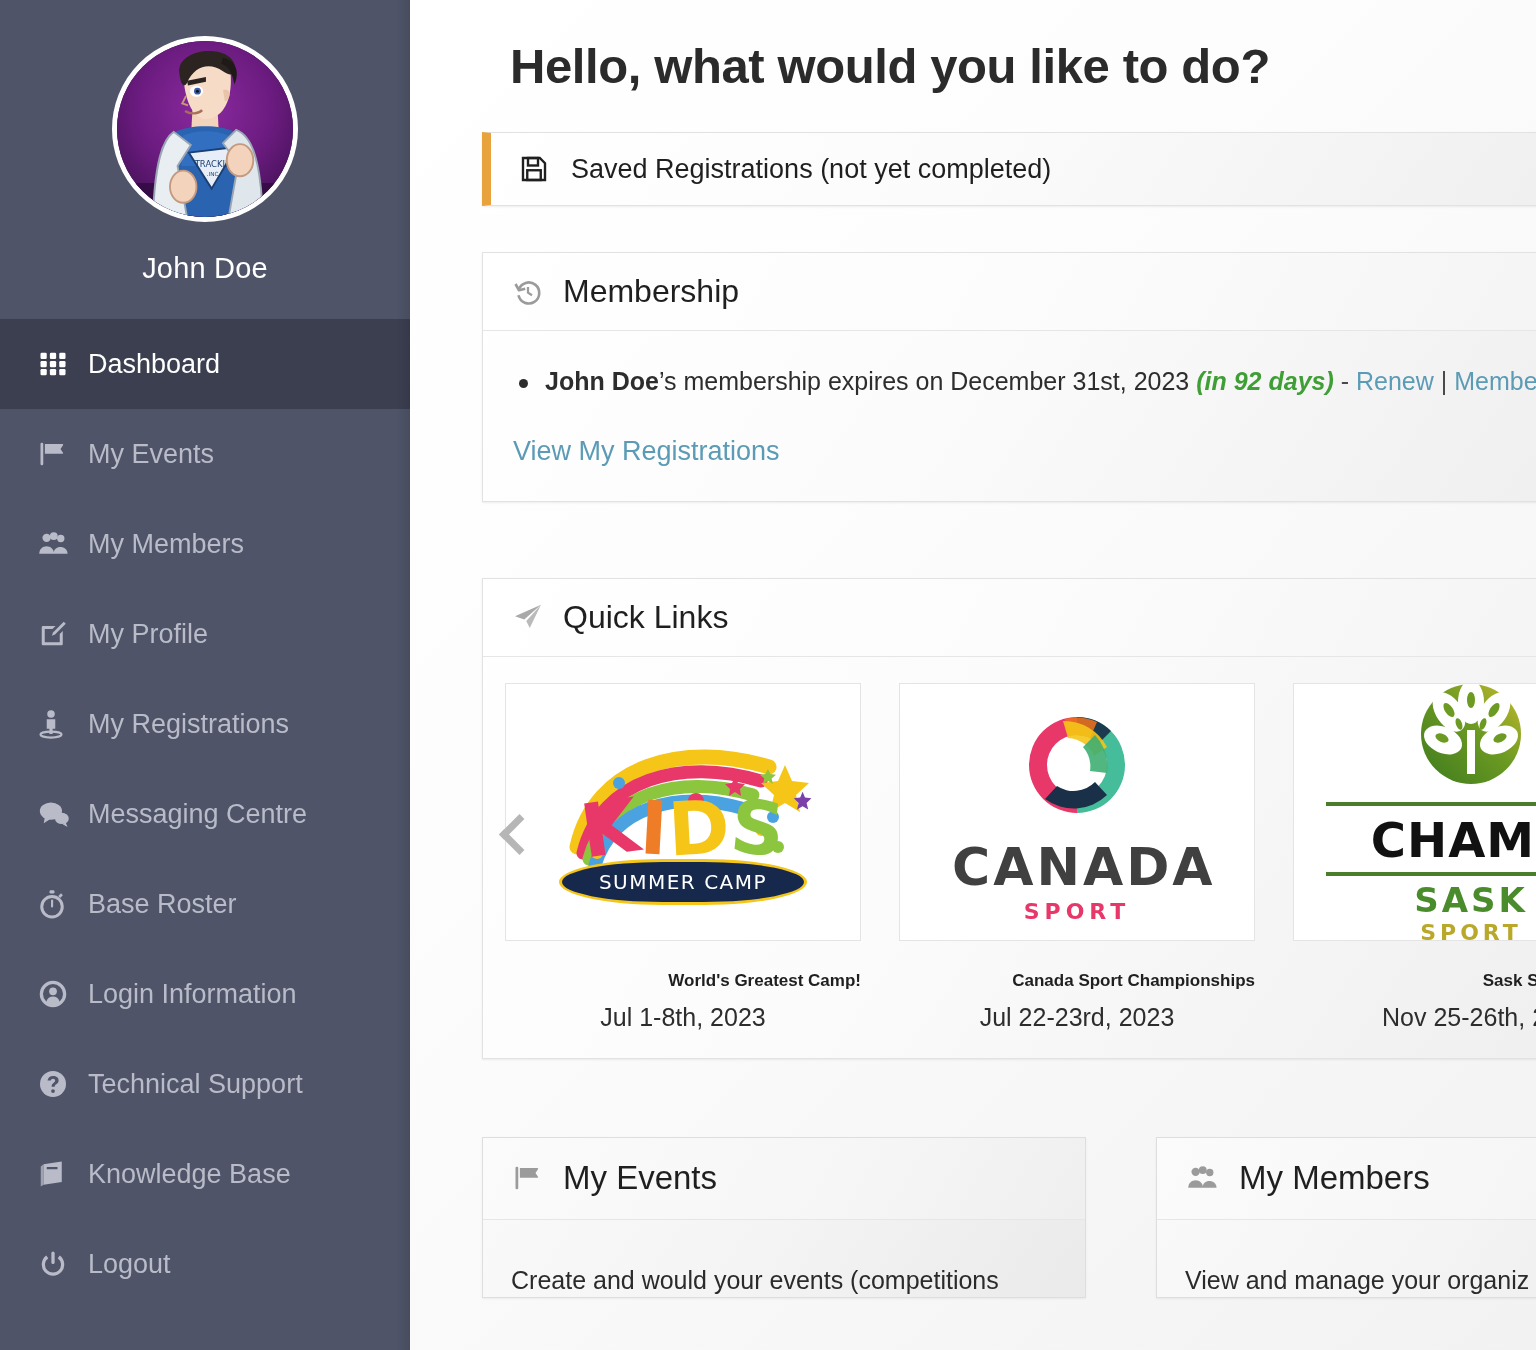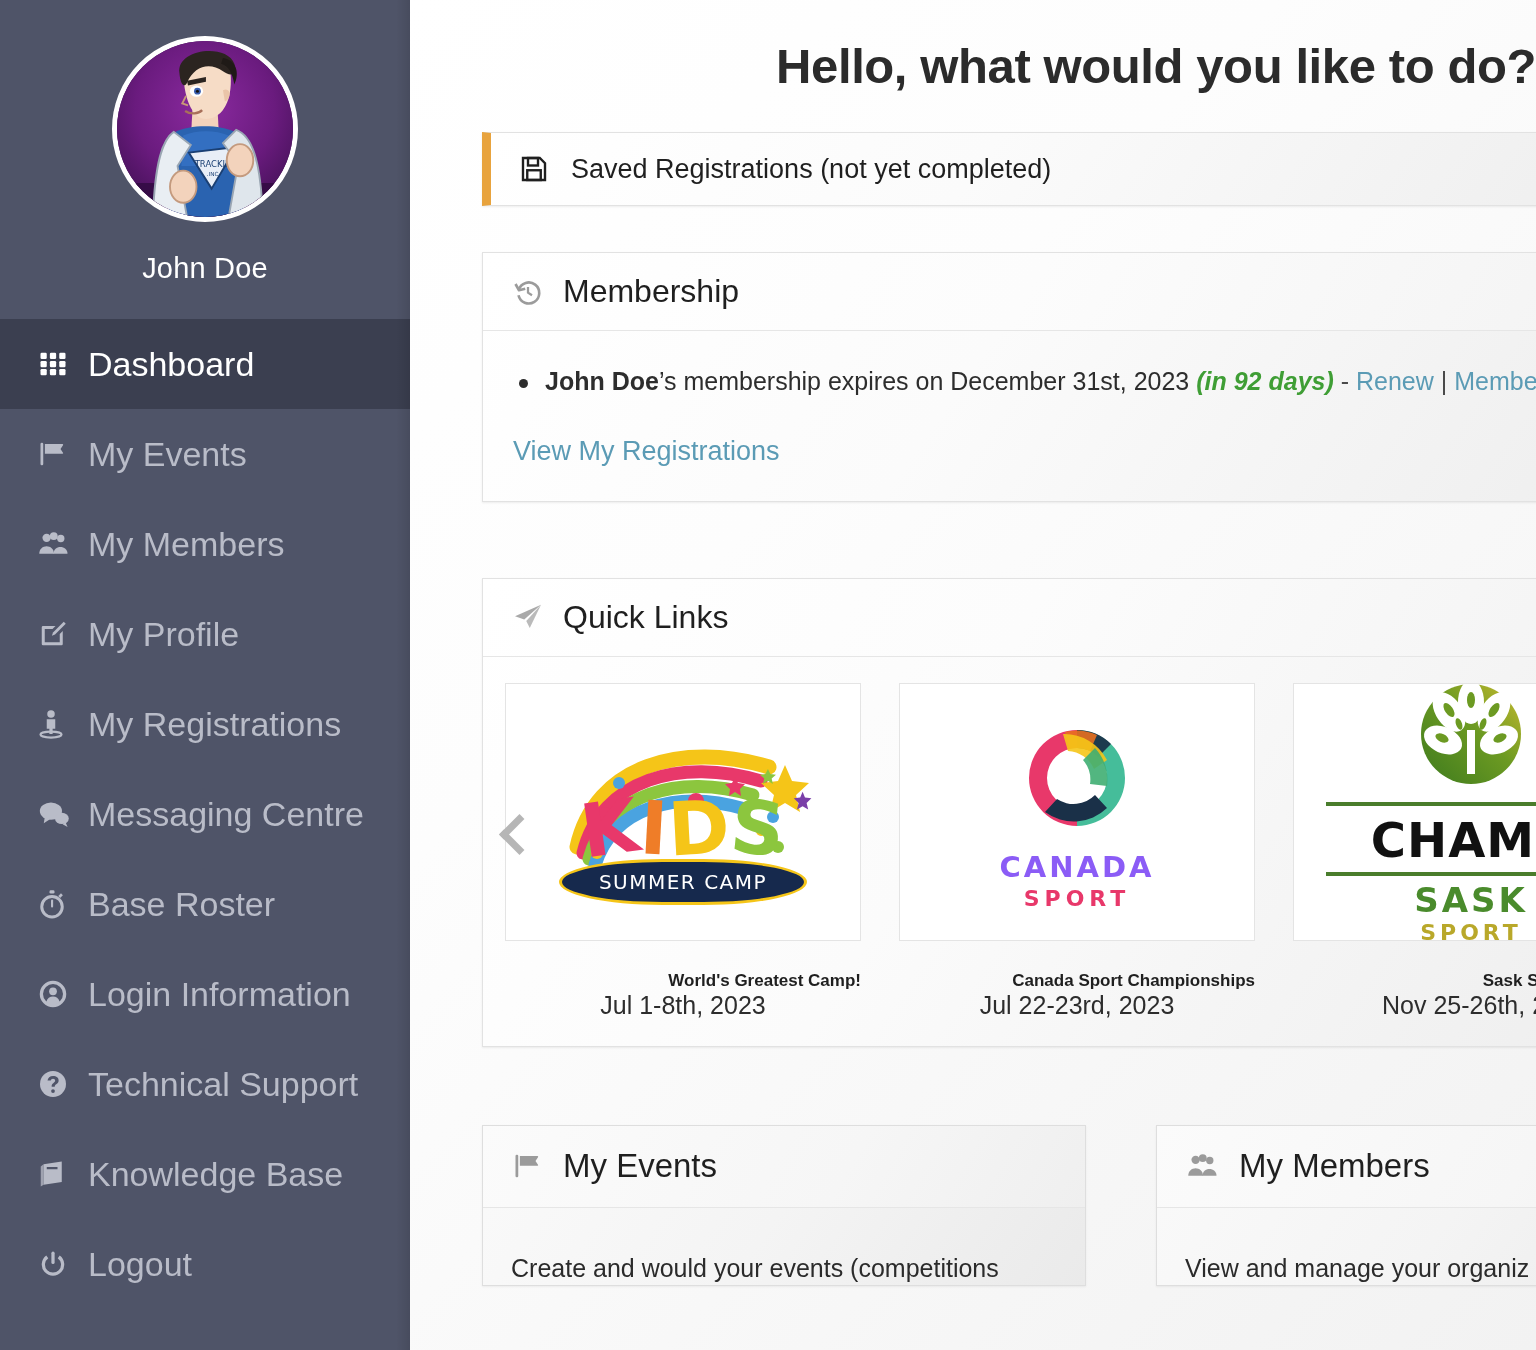--- a/index.html
+++ b/index.html
@@ -60,21 +60,21 @@
   }
 
   .nav { padding-top: 4px; }
 
   .nav-item {
     display: flex;
     align-items: center;
     height: 90px;
     padding-left: 38px;
     color: #b9bcc8;
-    font-size: 34px;
+    font-size: 27px;
     cursor: pointer;
     user-select: none;
   }
 
   .nav-item.active {
     background: #3b3f50;
     color: #ffffff;
   }
   .nav-item.active .nav-ico svg { fill: #ffffff; }
 
@@ -107,21 +107,20 @@
     padding: 0 0 0 0;
     overflow: hidden;
   }
 
   .page-title {
     font-size: 49px;
     font-weight: bold;
     color: #2b2b2b;
     letter-spacing: -.4px;
     padding: 38px 0 0 100px;
-    text-align: right;
   }
 
   .card {
     background: linear-gradient(125deg, #ffffff 0%, #fbfbfb 45%, #efefef 100%);
     border: 1px solid #e2e2e2;
     box-shadow: 0 1px 2px rgba(0,0,0,.07);
     margin-left: 72px;
   }
 
   
@@ -217,20 +216,21 @@
   }
   .ql-name {
     margin-top: 30px;
     text-align: right;
     font-size: 17px;
     font-weight: bold;
     color: #1f1f1f;
     white-space: nowrap;
   }
   .ql-date {
+    margin-top: 12px;
     text-align: center;
     font-size: 25px;
     color: #2d2d2d;
     white-space: nowrap;
   }
   .ql-prev {
     position: absolute;
     left: 14px;
     top: 158px;
     width: 34px; height: 34px;
@@ -301,21 +301,21 @@
     color: #ffffff;
     font-size: 20px;
     letter-spacing: 1.5px;
     display: flex; align-items: center; justify-content: center;
     font-family: "DejaVu Sans", sans-serif;
   }
 
   
   .cs-logo { width: 250px; text-align: center; }
   .cs-word {
-    font-size: 29px; font-weight: bold; color: #8b5cf6;
+    font-size: 52px; font-weight: bold; color: #404040;
     letter-spacing: 3px; margin-top: 6px;
     font-family: "DejaVu Sans", sans-serif;
   }
   .cs-sub {
     font-size: 22px; font-weight: bold; color: #e8386a;
     letter-spacing: 5px; margin-top: 2px;
     font-family: "DejaVu Sans", sans-serif;
   }
 
   

